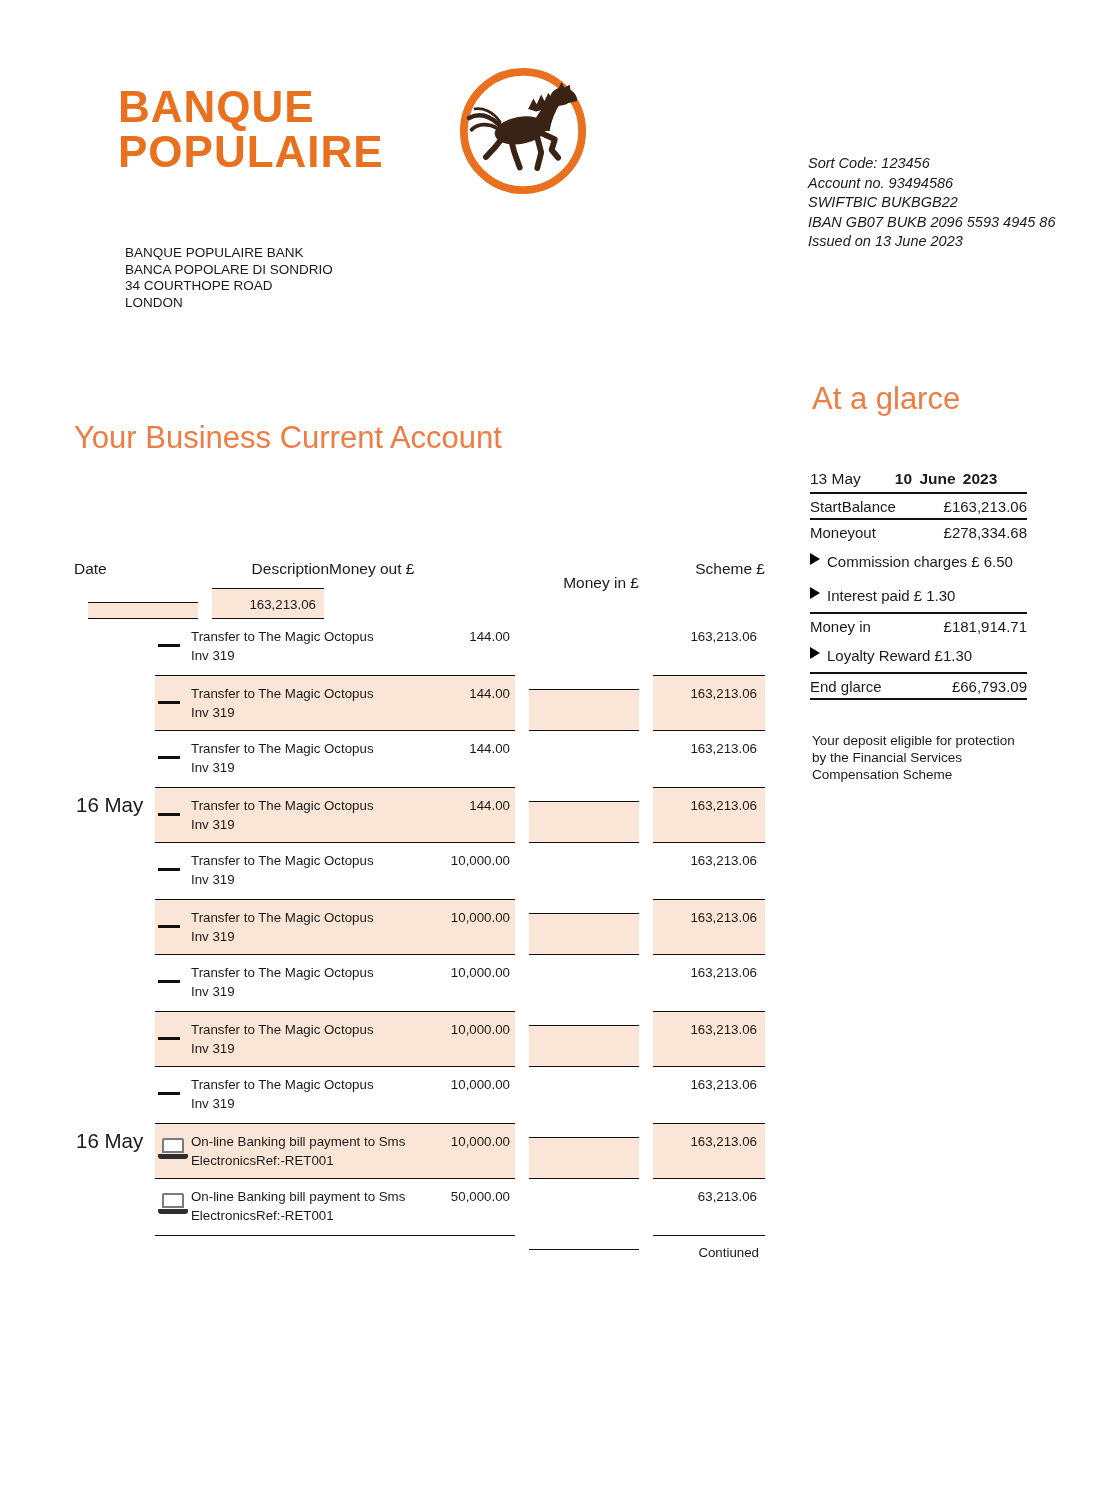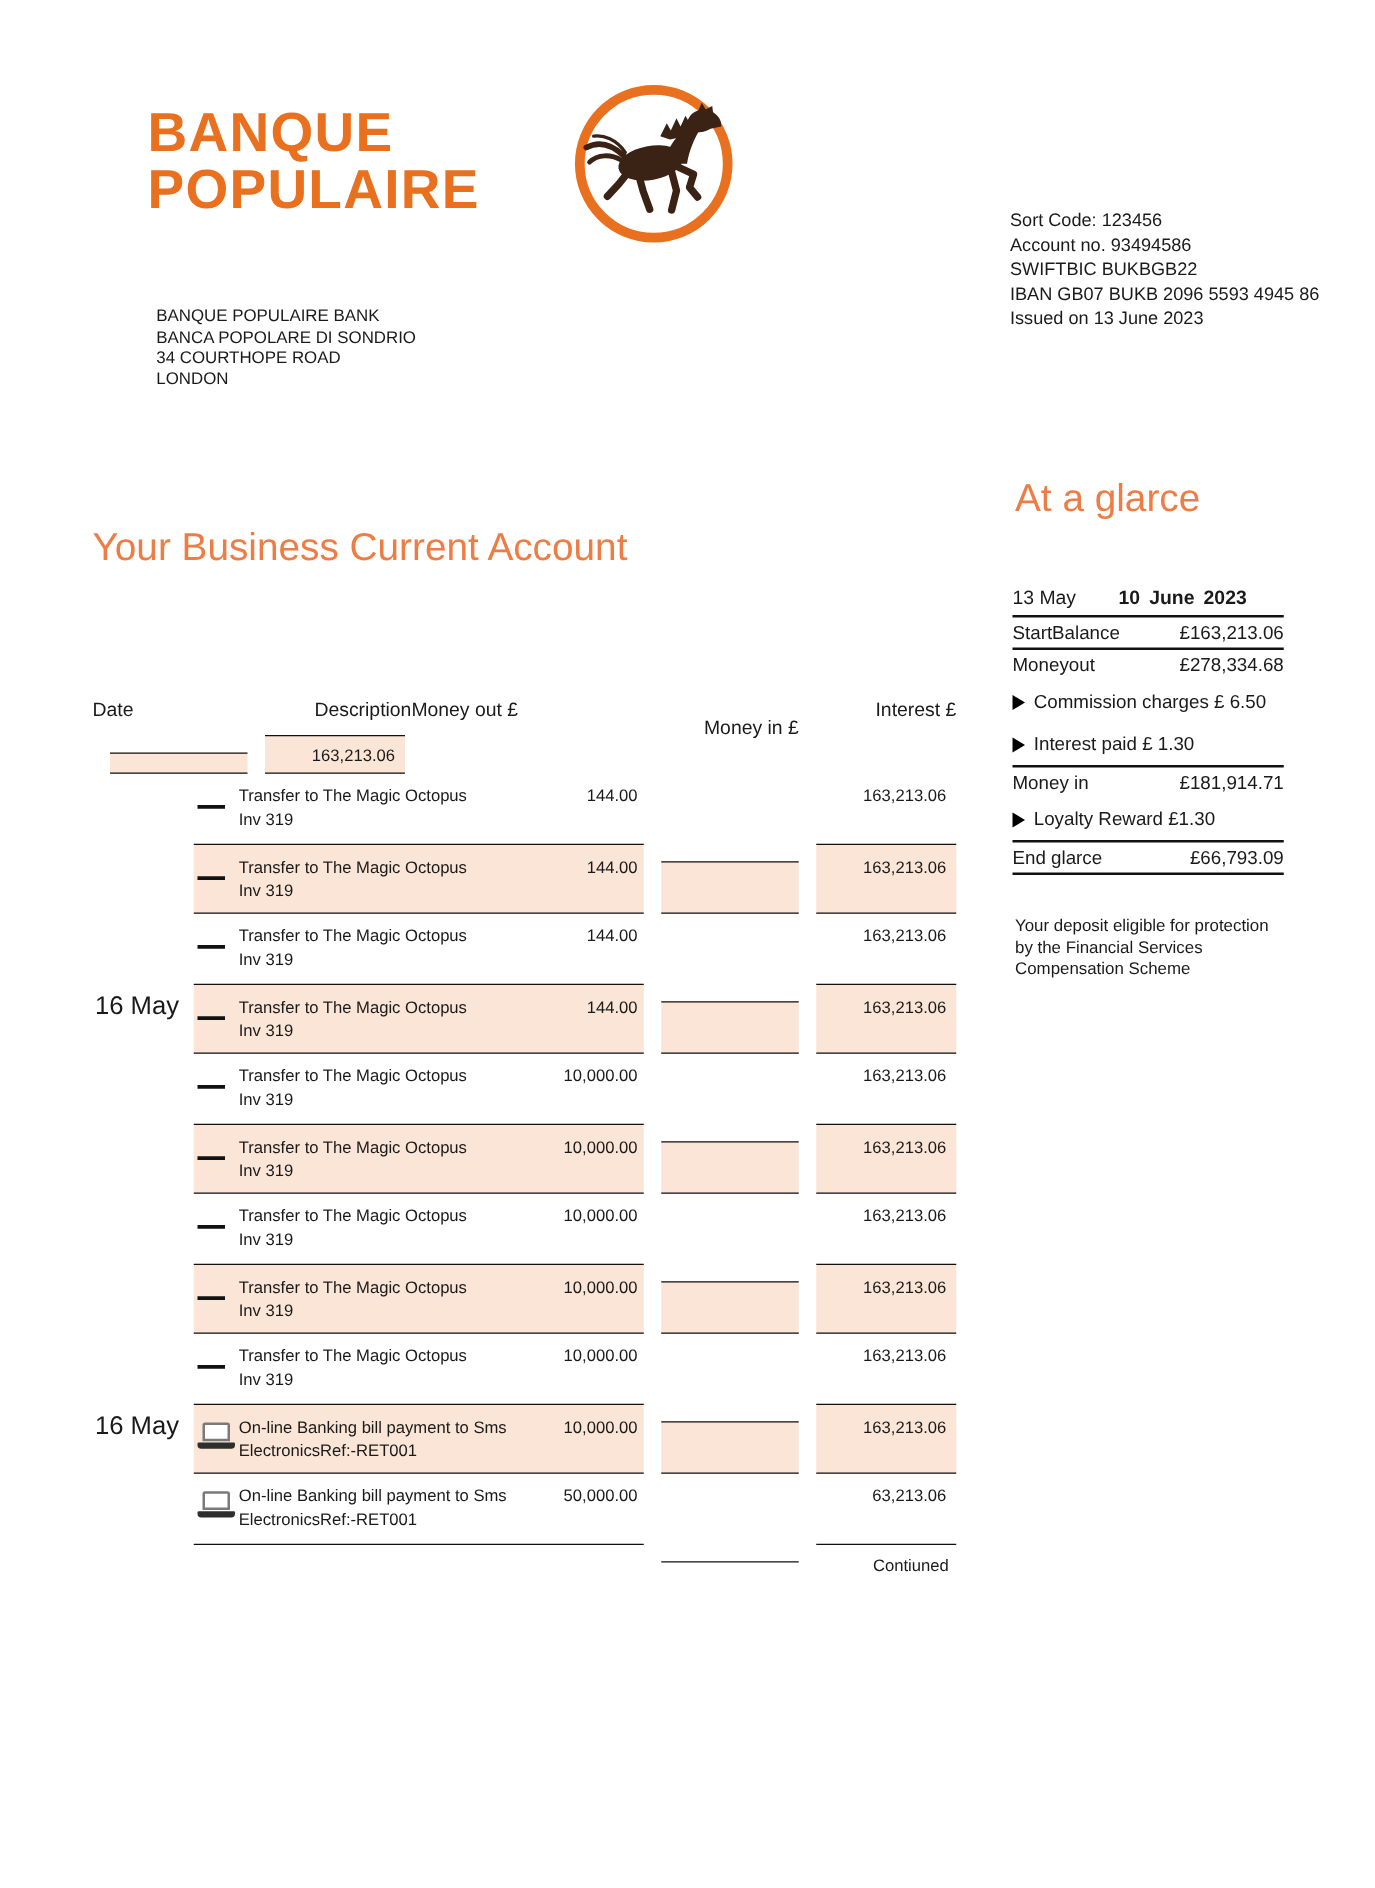--- a/index.html
+++ b/index.html
@@ -17,33 +17,33 @@
     overflow:hidden;
   }
   
   .logo-text{
     position:absolute;left:118px;top:84px;width:332px;text-align:left;
     color:var(--orange);font-weight:bold;font-size:44px;line-height:45px;
     letter-spacing:1px;
   }
   .horse-badge{position:absolute;left:458px;top:66px;width:130px;height:130px;}
   .bank-address{position:absolute;left:125px;top:245px;font-size:13.5px;line-height:16.5px;}
-  .account-info{position:absolute;left:808px;top:168px;font-size:14.5px;line-height:19.6px;}
+  .account-info{position:absolute;left:808px;top:154px;font-size:14.5px;line-height:19.6px;font-style:italic;}
   
   .page-title{position:absolute;left:74px;top:420px;margin:0;font-weight:normal;
     font-size:31px;color:var(--orange-light);}
   .glance-title{position:absolute;left:812px;top:381px;margin:0;font-weight:normal;
     font-size:31px;color:var(--orange-light);}
   
   .glance{position:absolute;left:810px;top:468px;width:217px;font-size:15px;}
   .g-period{display:flex;align-items:baseline;padding:2px 0 4px;border-bottom:2px solid var(--line);font-size:15.5px;}
   .g-period-end{margin-left:34px;word-spacing:3px;font-weight:bold;}
   .g-row{display:flex;justify-content:space-between;padding:4px 0 3px;}
   .bb{border-bottom:2px solid var(--line);}
-  .g-sub{display:flex;align-items:center;gap:7px;padding:9px 0 8px;}
+  .g-sub{display:flex;gap:7px;padding:9px 0 8px;}
   .tri{width:0;height:0;border-left:10px solid #000;border-top:6px solid transparent;
     border-bottom:6px solid transparent;flex:none;}
   
   .deposit-note{position:absolute;left:812px;top:732px;font-size:13.5px;line-height:17px;width:230px;}
   
   .txn{position:absolute;left:74px;top:560px;width:691px;}
   .col-date{width:81px;flex:none;}
   .col-main{width:360px;flex:none;}
   .col-gap{width:14px;flex:none;}
   .col-in{width:110px;flex:none;margin-top:14px;}
@@ -173,21 +173,21 @@
 <div class="txn">
   <div class="t-head">
     <div class="col-date">Date</div>
     <div class="col-main">
       <span>Description</span>
       <span>Money out £</span>
     </div>
     <div class="col-gap"></div>
     <div class="col-in">Money in £</div>
     <div class="col-gap"></div>
-    <div class="col-bal">Interest £</div>
+    <div class="col-bal">Scheme £</div>
   </div>
 
   <div class="start-row">
     <div class="col-gap"></div>
     <div class="col-in"></div>
     <div class="col-gap"></div>
     <div class="col-bal">163,213.06</div>
   </div>
 
   <div id="txn-rows">

